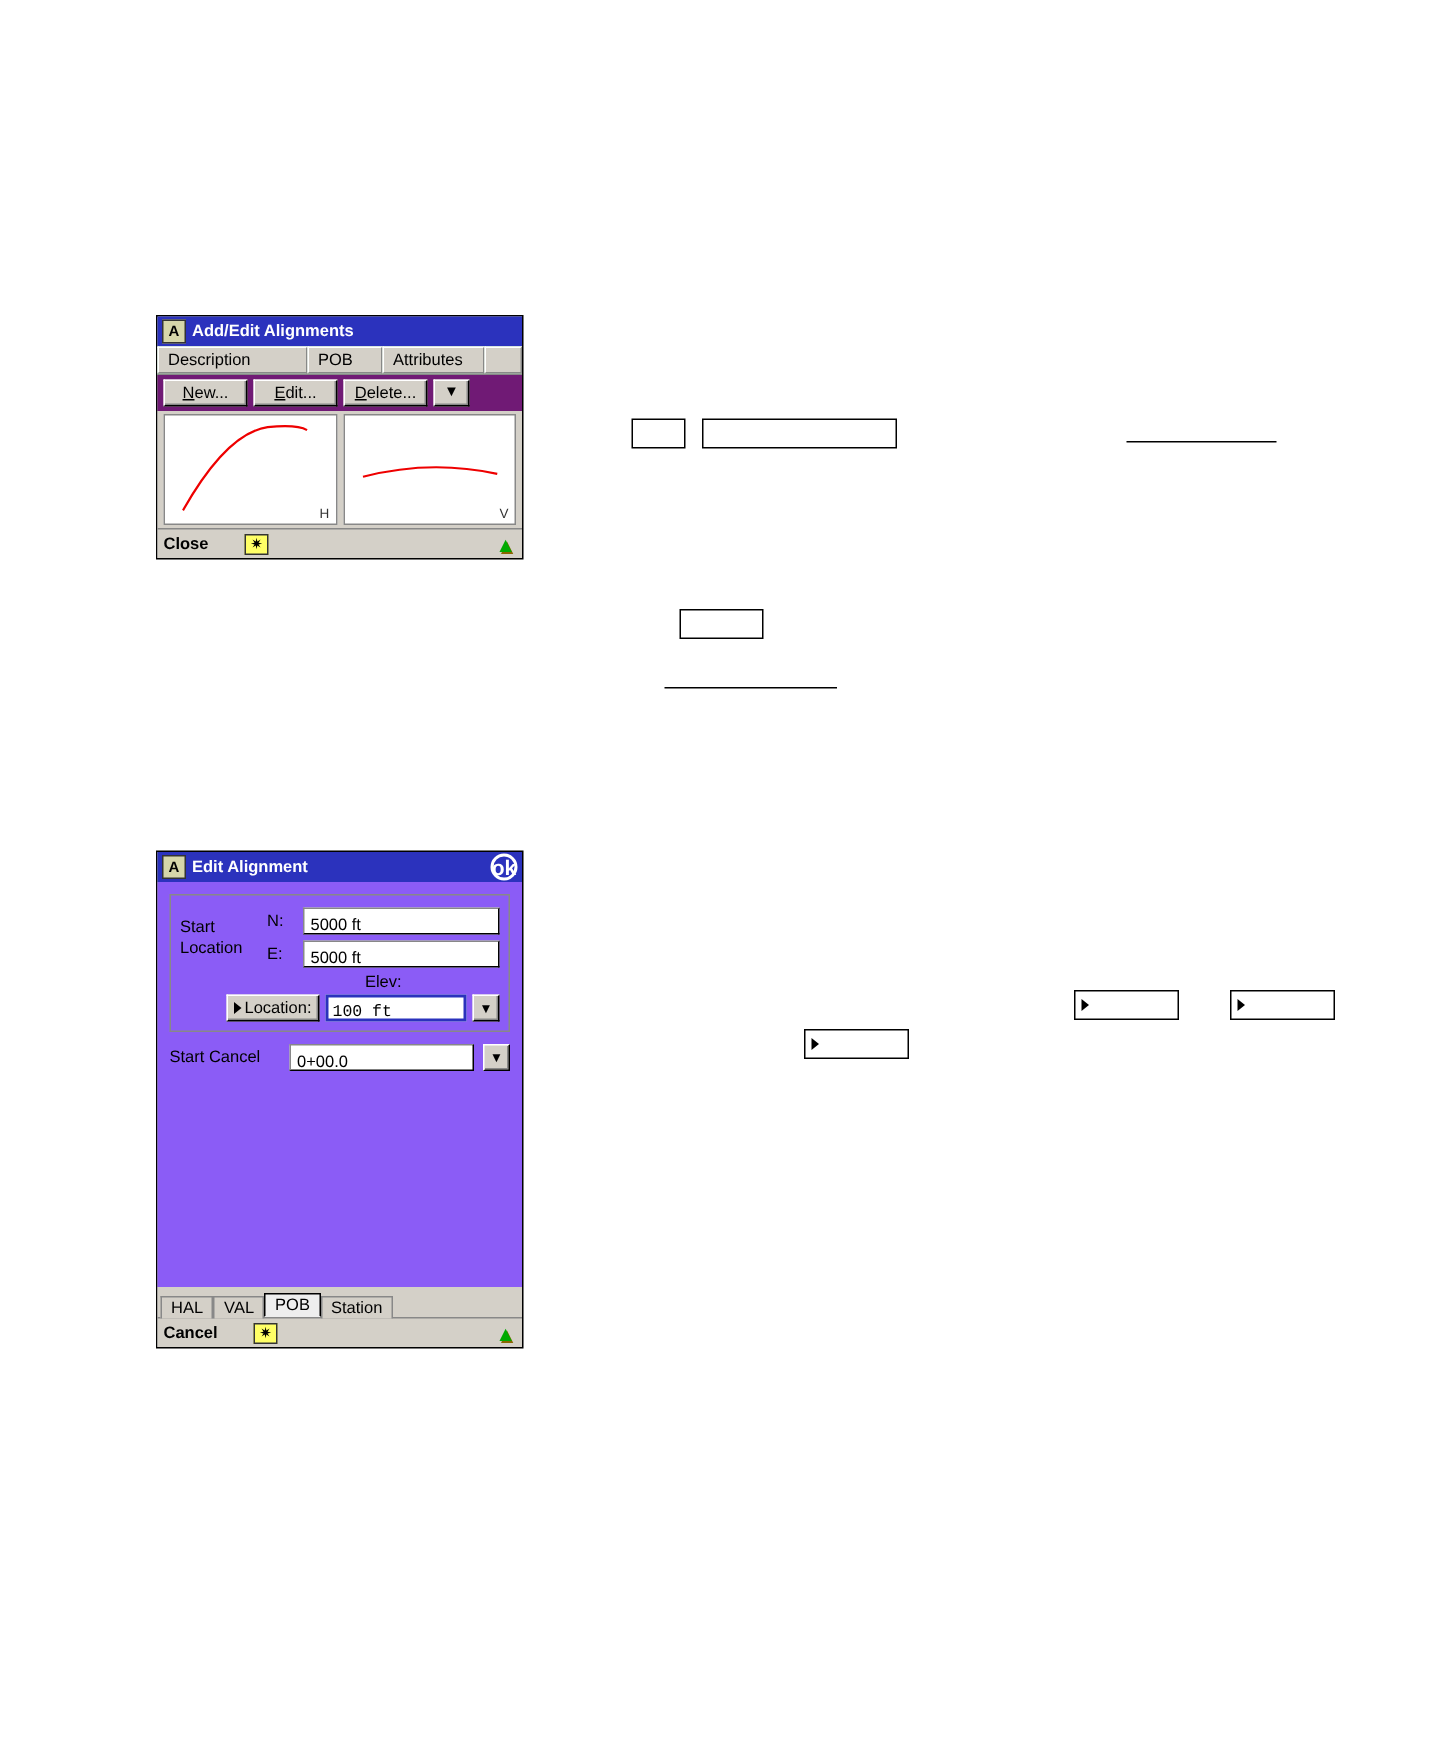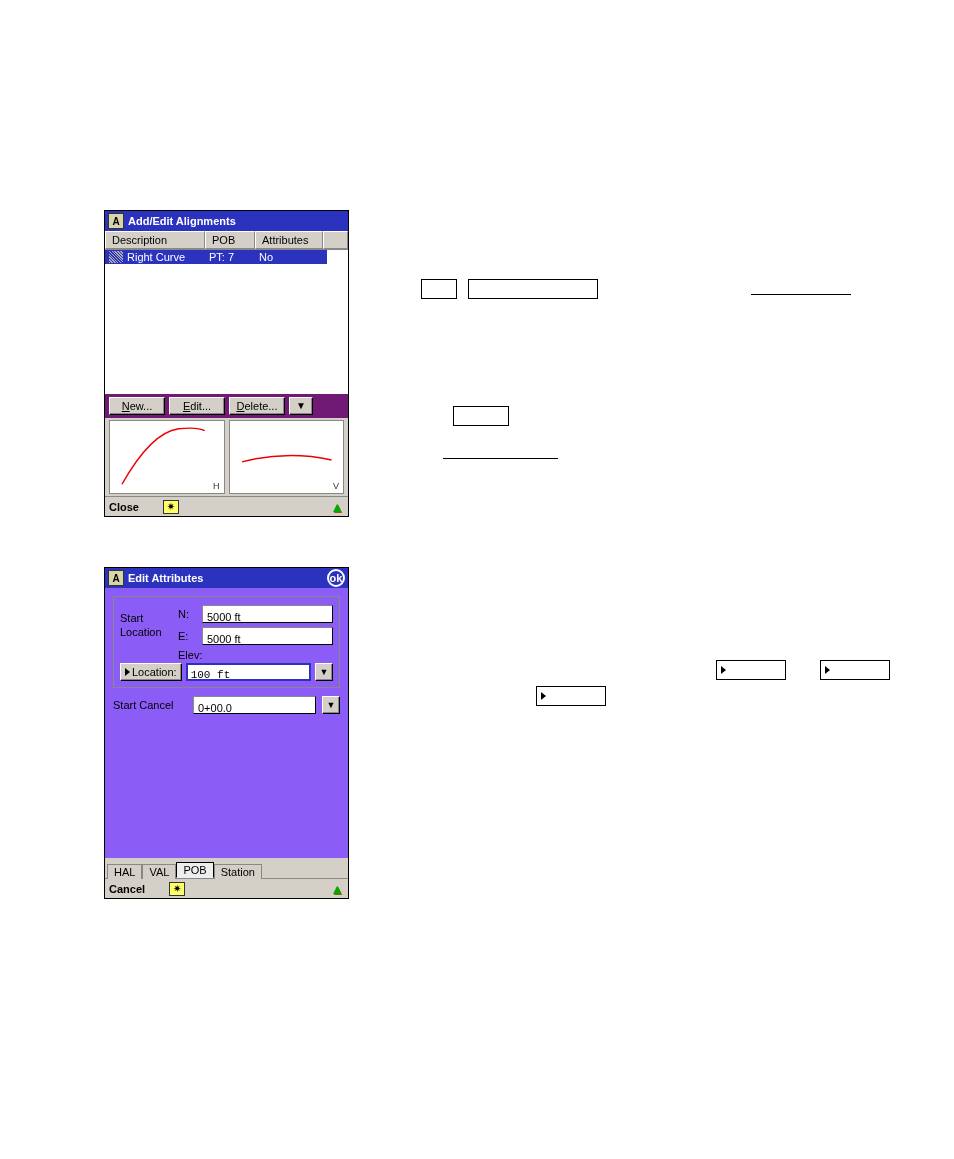--- a/index.html
+++ b/index.html
@@ -36,21 +36,21 @@
     justify-content: center;
     font-size: 10px;
     color: #000;
   }
   .titlebar .ok-btn {
     margin-left: auto;
     width: 18px;
     height: 18px;
     border: 2px solid #fff;
     border-radius: 50%;
-    font-size: 11px;
+    font-size: 14px;
     color: #fff;
     display: flex;
     align-items: center;
     justify-content: center;
   }
   .col-headers {
     display: flex;
     background: #86efac;
     border-bottom: 1px solid #888;
   }
@@ -187,20 +187,21 @@
     height: 18px;
   }
   .input.active {
     border: 1px solid #2b32bd;
     box-shadow: inset 0 0 0 1px #2b32bd;
   }
   .row-inline {
     display: flex;
     align-items: center;
     gap: 4px;
+    margin-left: 31px;
   }
   .loc-btn {
     background: #d4d0c8;
     border: 1px solid #000;
     border-top-color: #fff;
     border-left-color: #fff;
     box-shadow: inset -1px -1px 0 #888;
     padding: 2px 4px;
     font-size: 11px;
     display: flex;
@@ -272,28 +273,20 @@
 <div class="window" style="left:104px; top:210px; width:245px;">
   <div class="titlebar">
     <span class="app-icon">A</span>
     <span>Add/Edit Alignments</span>
   </div>
   <div class="col-headers">
     <div class="ch-desc">Description</div>
     <div class="ch-pob">POB</div>
     <div class="ch-attr">Attributes</div>
     <div class="ch-blank"></div>
-  </div>
-  <div class="list-area">
-    <div class="list-row">
-      <span class="lr-icon"></span>
-      <span class="lr-desc">Right Curve</span>
-      <span class="lr-pob">PT: 7</span>
-      <span>No</span>
-    </div>
   </div>
   <div class="btn-row">
     <div class="btn"><span class="underline-accel">N</span><span>ew...</span></div>
     <div class="btn"><span class="underline-accel">E</span><span>dit...</span></div>
     <div class="btn"><span class="underline-accel">D</span><span>elete...</span></div>
     <div class="btn small-arrow">▼</div>
   </div>
   <div class="preview-row">
     <div class="preview-box">
       <svg width="100%" height="100%" viewBox="0 0 112 74">
@@ -311,33 +304,33 @@
   <div class="bottombar">
     <span class="bb-label">Close</span>
     <span class="bb-star">✷</span>
     <span class="bb-tri">▲</span>
   </div>
 </div>
 
 <div class="window" style="left:104px; top:567px; width:245px;">
   <div class="titlebar">
     <span class="app-icon">A</span>
-    <span>Edit Attributes</span>
+    <span>Edit Alignment</span>
     <span class="ok-btn">ok</span>
   </div>
   <div class="form-area">
     <div class="group-box">
       <div class="grid2">
         <div class="lbl" style="grid-row:span 2; line-height:1.3;">Start<br>Location</div>
         <div class="lbl">N:</div>
         <div class="input">5000 ft</div>
         <div class="lbl">E:</div>
         <div class="input">5000 ft</div>
         <div></div>
-        <div class="lbl" style="grid-column:2/4;">Elev:</div>
+        <div class="lbl" style="grid-column:2/4;text-align:center;">Elev:</div>
       </div>
       <div class="row-inline" style="margin-top:2px;">
         <div class="loc-btn">
           <span class="tri-right"></span>
           <span>Location:</span>
         </div>
         <div class="input active" style="flex:1;font-family:Liberation Mono, monospace;">100 ft</div>
         <div class="dd-arrow">▼</div>
       </div>
     </div>

